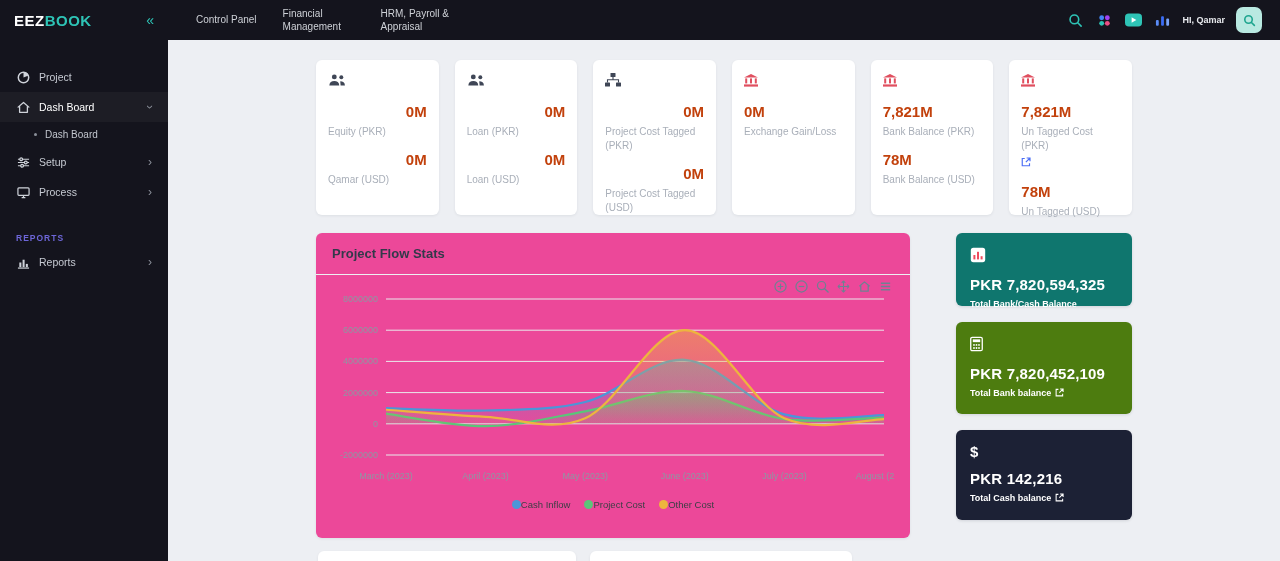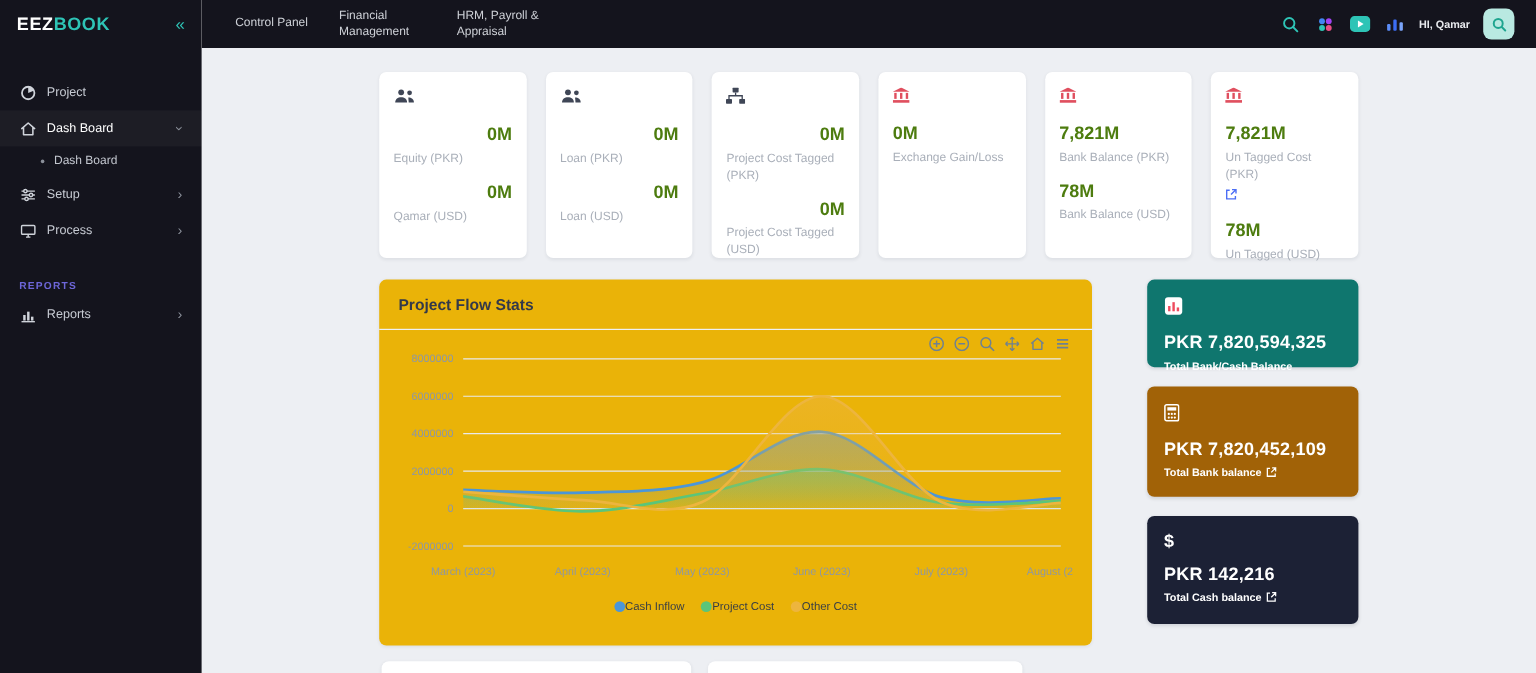--- a/index.html
+++ b/index.html
@@ -35,28 +35,28 @@
   .search-btn { width:26px; height:26px; border-radius:7px; background:#b9e9e1; display:flex; align-items:center; justify-content:center; cursor:pointer; border:none; }
 
   .content { flex:1; padding-top:20px; overflow:hidden; }
   .container { width:816px; margin:0 auto; }
 
   
   .sum-grid { display:grid; grid-template-columns:repeat(6,1fr); gap:16px; }
   .sum-card { background:#fff; border-radius:6px; height:155px; padding:13px 12px; box-shadow:0 1px 3px rgba(20,25,45,.07); }
   .sum-icon { display:inline-flex; }
   .sum-row { margin-top:12px; }
-  .sum-value { font-size:15px; font-weight:bold; color:#4d7c0f; }
+  .sum-value { font-size:15px; font-weight:bold; color:#c2410c; }
   .align-right .sum-value { text-align:right; }
   .sum-label { font-size:10px; color:#a9afb9; margin-top:5px; line-height:1.4; }
   .mini-link { display:inline-flex; margin-top:4px; cursor:pointer; }
 
   
   .mid-row { display:flex; justify-content:space-between; margin-top:18px; }
-  .chart-card { width:594px; height:305px; background:#eab308; border-radius:6px; box-shadow:0 1px 3px rgba(20,25,45,.07); }
+  .chart-card { width:594px; height:305px; background:#ec4899; border-radius:6px; box-shadow:0 1px 3px rgba(20,25,45,.07); }
   .chart-head { padding:13px 16px; border-bottom:1px solid #eef0f2; font-size:13px; color:#33394a; font-weight:600; }
   .chart-wrap { position:relative; padding:8px 16px 0; }
   .chart-toolbar { position:absolute; top:4px; right:18px; display:flex; gap:7px; }
   .ct-ic { width:14px; height:14px; display:inline-flex; align-items:center; justify-content:center; cursor:pointer; }
   .legend { display:flex; justify-content:center; gap:14px; margin-top:2px; }
   .legend-item { display:flex; align-items:center; gap:0; font-size:9.5px; color:#3a3f44; cursor:pointer; }
   .legend-dot { width:9px; height:9px; border-radius:50%; display:inline-block; }
 
   .stat-col { width:176px; display:flex; flex-direction:column; gap:16px; }
   .stat-card { border-radius:6px; padding:13px 14px; color:#fff; box-shadow:0 1px 3px rgba(20,25,45,.12); }
@@ -419,21 +419,21 @@
                   <rect x="3.4" y="8" width="2" height="4.4" fill="#ee4b5e"></rect>
                   <rect x="7" y="4.8" width="2" height="7.6" fill="#ee4b5e"></rect>
                   <rect x="10.6" y="9.2" width="2" height="3.2" fill="#ee4b5e"></rect>
                 </svg>
             </span>
             <div class="stat-value">PKR 7,820,594,325</div>
             <div class="stat-label">
                 <span>Total Bank/Cash Balance</span>
               </div>
           </div>
-          <div class="stat-card" style="height: 92px; background: #a16207;">
+          <div class="stat-card" style="height: 92px; background: #4d7c0f;">
             <span class="stat-icon">
               <svg width="13" height="16" viewBox="0 0 14 16">
                   <rect x="0.8" y="0.8" width="12.4" height="14.4" rx="1.6" fill="none" stroke="#fff" stroke-width="1.4"></rect>
                   <rect x="3" y="3" width="8" height="3" fill="#fff"></rect>
                   <circle cx="4.3" cy="9" r="1" fill="#fff"></circle>
                   <circle cx="7" cy="9" r="1" fill="#fff"></circle>
                   <circle cx="9.7" cy="9" r="1" fill="#fff"></circle>
                   <circle cx="4.3" cy="12.3" r="1" fill="#fff"></circle>
                   <circle cx="7" cy="12.3" r="1" fill="#fff"></circle>
                   <circle cx="9.7" cy="12.3" r="1" fill="#fff"></circle>

